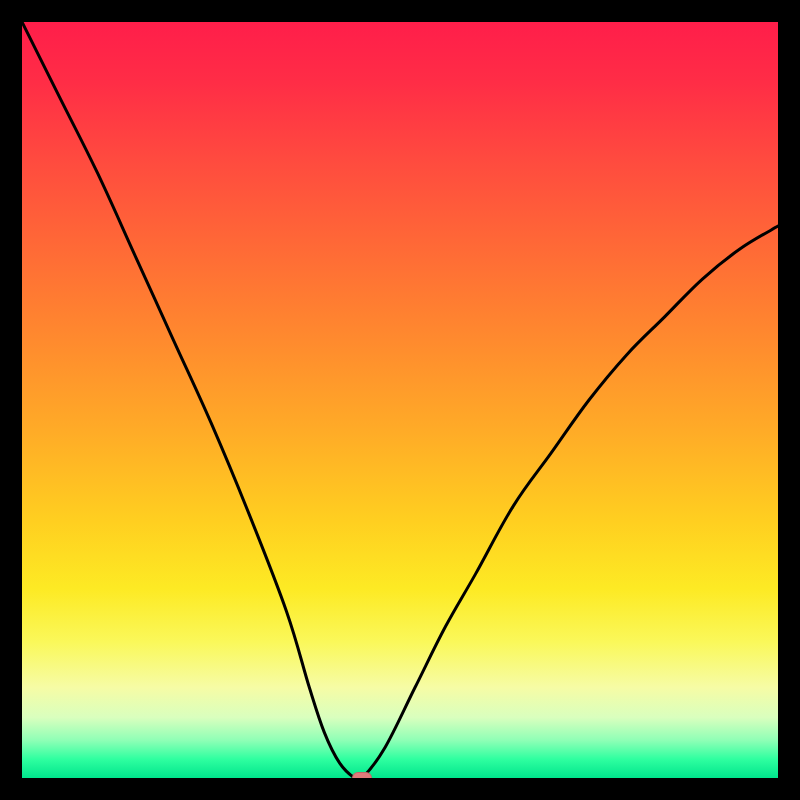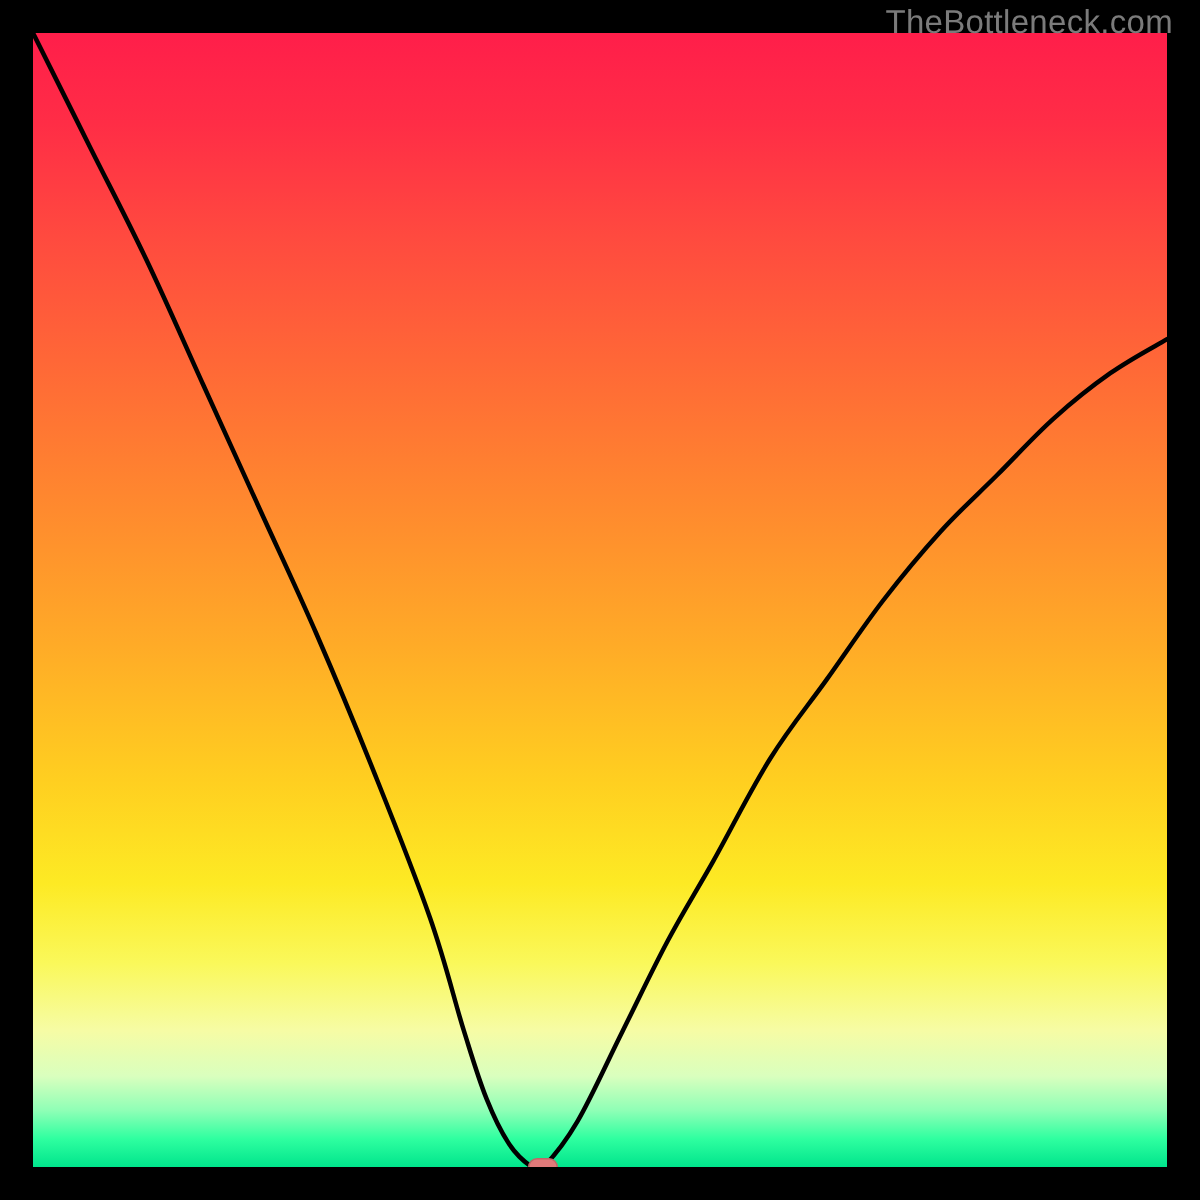--- a/index.html
+++ b/index.html
@@ -68,21 +68,20 @@
     border-radius: 6px;
     background: #e07a7a;
     box-shadow: 0 0 0 1px rgba(0,0,0,0.15) inset;
     transform: translate(-50%, -50%);
   }
 </style>
 </head>
 <body>
 
 <div class="frame">
-  <div class="watermark">TheBottleneck.com</div>
 
   <div class="plot-area">
     <div class="gradient"></div>
 
     <svg class="curve" viewBox="0 0 756 756" preserveAspectRatio="none">
       <path id="curve-path" fill="none" stroke="#000" stroke-width="3" stroke-linecap="round" stroke-linejoin="round" d="M 0.00 0.00 C 6.80 13.61, 24.19 48.38, 37.80 75.60 C 51.41 102.82, 61.99 122.62, 75.60 151.20 C 89.21 179.78, 99.79 204.42, 113.40 234.36 C 127.01 264.30, 137.59 287.58, 151.20 317.52 C 164.81 347.46, 175.39 369.38, 189.00 400.68 C 202.61 431.98, 213.19 457.38, 226.80 491.40 C 240.41 525.42, 253.71 558.38, 264.60 589.68 C 275.49 620.98, 280.48 643.51, 287.28 665.28 C 294.08 687.05, 296.96 697.03, 302.40 710.64 C 307.84 724.25, 312.08 732.72, 317.52 740.88 C 322.96 749.04, 328.56 753.28, 332.64 756.00 C 336.72 758.72, 334.76 761.44, 340.20 756.00 C 345.64 750.56, 353.35 742.09, 362.88 725.76 C 372.41 709.43, 382.23 687.05, 393.12 665.28 C 404.01 643.51, 412.47 625.21, 423.36 604.80 C 434.25 584.39, 441.35 573.65, 453.60 551.88 C 465.85 530.11, 477.79 505.61, 491.40 483.84 C 505.01 462.07, 515.59 449.97, 529.20 430.92 C 542.81 411.87, 553.39 395.69, 567.00 378.00 C 580.61 360.31, 591.19 347.61, 604.80 332.64 C 618.41 317.67, 628.99 308.45, 642.60 294.84 C 656.21 281.23, 666.79 269.29, 680.40 257.04 C 694.01 244.79, 704.59 236.33, 718.20 226.80 C 731.81 217.27, 749.20 208.20, 756.00 204.12"></path>
     </svg>
 
     <div class="marker" id="marker" style="left: 340.2px; top: 756px;"></div>
   </div>

